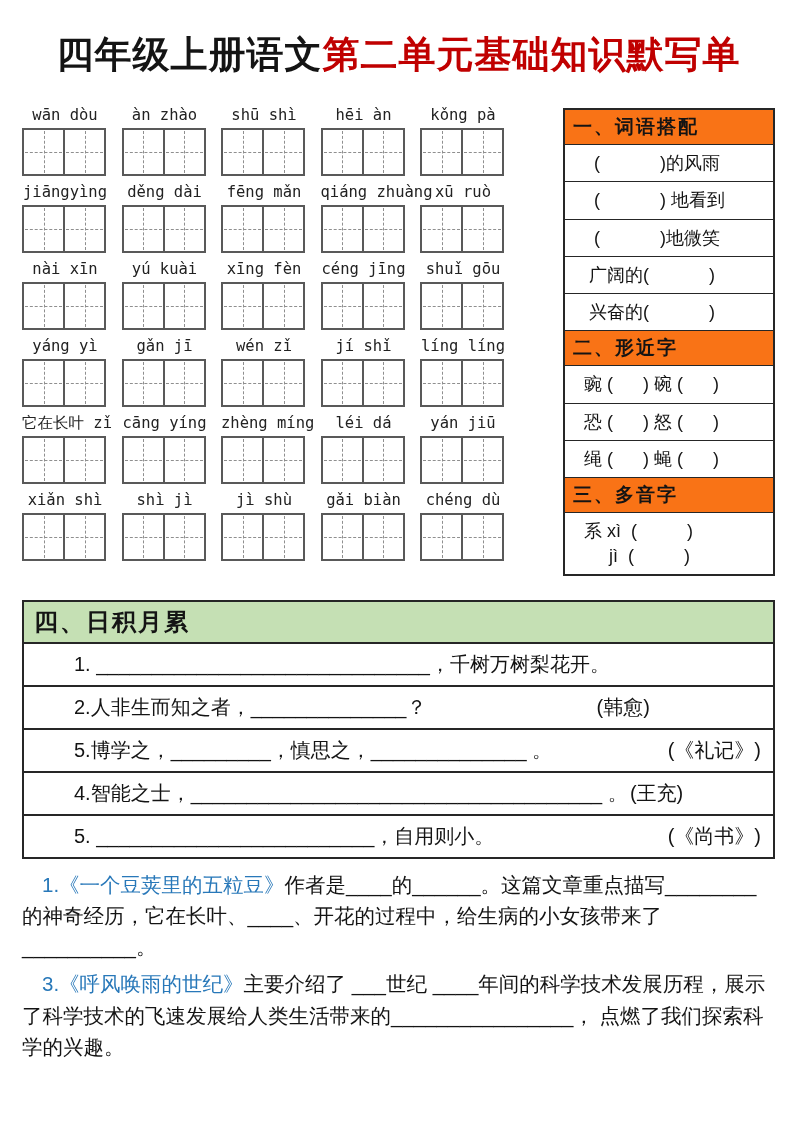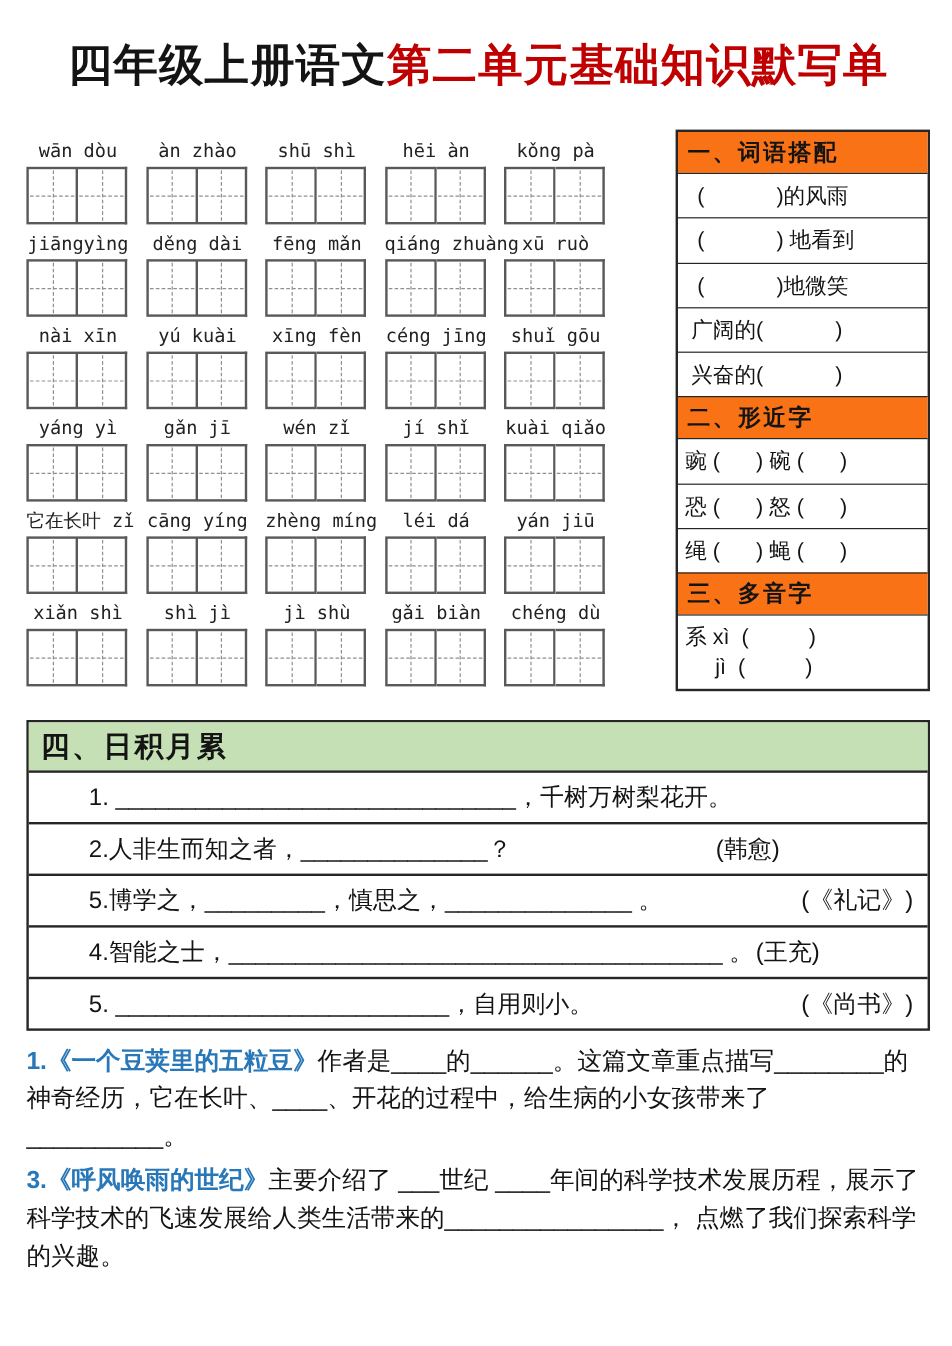--- a/index.html
+++ b/index.html
@@ -16,21 +16,21 @@
     text-align:center;
     font-size:37px;
     font-weight:900;
     letter-spacing:1px;
     margin:10px 0 12px 0;
     white-space:nowrap;
   }
   .title .t-red{color:#c00000;}
 
   
-  .main{display:flex;justify-content:space-between;align-items:flex-end;}
+  .main{display:flex;justify-content:space-between;align-items:center;}
   .grid-col{width:484px;}
 
   .dict-row{display:flex;justify-content:space-between;margin-bottom:4px;}
   .dict-group{width:86px;}
   .pinyin{
     display:block;height:25px;line-height:25px;
     text-align:center;
     font-family:"DejaVu Sans Mono",monospace;
     font-size:15.5px;color:#222;
     white-space:nowrap;overflow:visible;
@@ -60,21 +60,21 @@
   }
   .sidebar > div + div{border-top:1.5px solid #262626;}
   .side-header{
     background:#f97316;
     font-weight:bold;font-size:19px;
     padding:4px 8px;
     letter-spacing:2px;
   }
   .side-row{
     font-size:18px;
-    padding:6px 6px;
+    padding:6px 19px;
     white-space:pre-wrap;
     line-height:1.35;
   }
 
   
   .acc{
     margin-top:24px;
     border:2.5px solid #262626;
   }
   .acc-header{
@@ -87,21 +87,21 @@
     display:flex;justify-content:space-between;
     border-top:2px solid #262626;
     font-size:20px;
     padding:7px 12px 7px 50px;
   }
   .acc-text,.acc-attr{white-space:pre-wrap;}
 
   
   .notes{margin-top:10px;font-size:20.5px;line-height:1.52;}
   .note{margin:0 0 6px 0;}
-  .note-title{color:#2878b9;font-weight:bold;}
+  .note-title{color:#2878b9;font-weight:normal;margin-left:20px;}
   .note-body{white-space:pre-wrap;}
 </style>
 </head>
 <body>
 
 <div class="page">
 
   <div class="title">
     <span class="t-black">四年级上册语文</span><span class="t-red">第二单元基础知识默写单</span>
   </div>
@@ -242,21 +242,21 @@
             </div>
           </div>
           <div class="dict-group">
             <span class="pinyin">jí shǐ</span>
             <div class="boxes">
               <div class="gbox"></div>
               <div class="gbox"></div>
             </div>
           </div>
           <div class="dict-group">
-            <span class="pinyin">kuài qiǎo</span>
+            <span class="pinyin">líng líng</span>
             <div class="boxes">
               <div class="gbox"></div>
               <div class="gbox"></div>
             </div>
           </div>
         </div>
         <div class="dict-row">
           <div class="dict-group">
             <span class="pinyin">它在长叶 zǐ</span>
             <div class="boxes">

